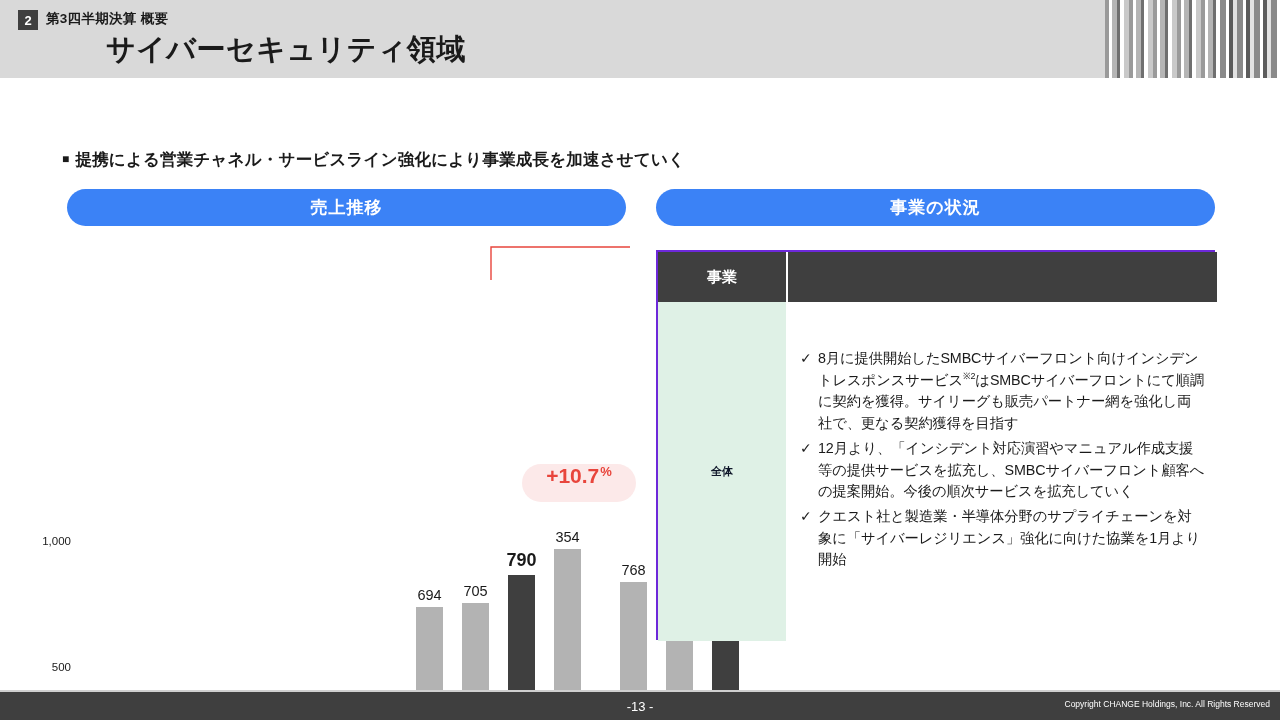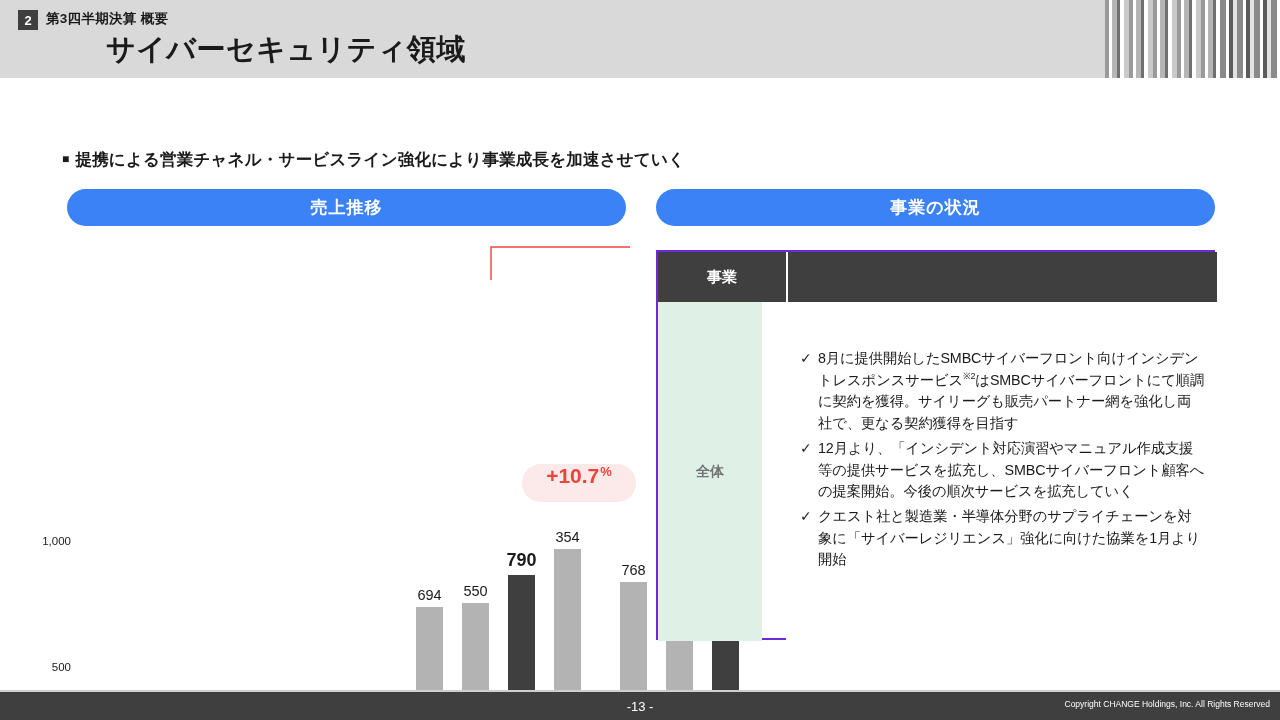--- a/index.html
+++ b/index.html
@@ -127,24 +127,24 @@
     background:#3f3f3f;
   }
   .rt-head-cell {
     position:absolute; top:0; height:50px;
     display:flex; align-items:center; justify-content:center;
     color:#ffffff; font-size:15px; font-weight:bold;
   }
   #rt-head-1 { left:0;   width:128px; }
   #rt-head-sep { position:absolute; left:128px; top:0; width:2px; height:50px; background:#ffffff; }
   .rt-body-left {
-    position:absolute; left:0; top:50px; width:104px; height:339px;
+    position:absolute; left:0; top:50px; width:128px; height:339px;
     background:#dff1e6;
     display:flex; align-items:center; justify-content:center;
-    font-size:14px; font-weight:bold; color:#737373;
+    font-size:11px; font-weight:bold; color:#0f172a;
   }
   .rt-body-right {
     position:absolute; left:128px; top:50px; width:431px; height:339px;
     background:#ffffff;
     padding:46px 12px 0 14px;
   }
   .bullet-row { display:flex; margin-bottom:3px; }
   .chk { width:18px; flex:0 0 18px; font-size:14px; color:#1a1a1a; line-height:1.52; }
   .btext { font-size:14.3px; line-height:1.52; color:#1a1a1a; letter-spacing:-0.1px; }
   .btext sup { font-size:9px; vertical-align:super; }
@@ -199,21 +199,21 @@
     <path d="M569,62 L564.5,52 L573.5,52 Z" fill="#e8453c"></path>
   </svg>
 
   <div class="bars">
       <div class="bar" style="left: 28px; height: 0px; background: transparent;"></div>
       <div class="bar" style="left: 74px; height: 0px; background: transparent;"></div>
       <div class="bar" style="left: 232px; height: 233.184px; background: rgb(179, 179, 179);">
         <div class="bar-val" style="bottom: 237.184px;">694</div>
       </div>
       <div class="bar" style="left: 278px; height: 236.88px; background: rgb(179, 179, 179);">
-        <div class="bar-val" style="bottom: 240.88px;">550</div>
+        <div class="bar-val" style="bottom: 240.88px;">705</div>
       </div>
       <div class="bar hl" style="left: 324px; height: 265.44px; background: rgb(63, 63, 63);">
         <div class="bar-val" style="bottom: 269.44px;">790</div>
       </div>
       <div class="bar" style="left: 370px; height: 291.312px; background: rgb(179, 179, 179);">
         <div class="bar-val" style="bottom: 295.312px;">354</div>
       </div>
       <div class="bar" style="left: 436px; height: 258.048px; background: rgb(179, 179, 179);">
         <div class="bar-val" style="bottom: 262.048px;">768</div>
       </div>

